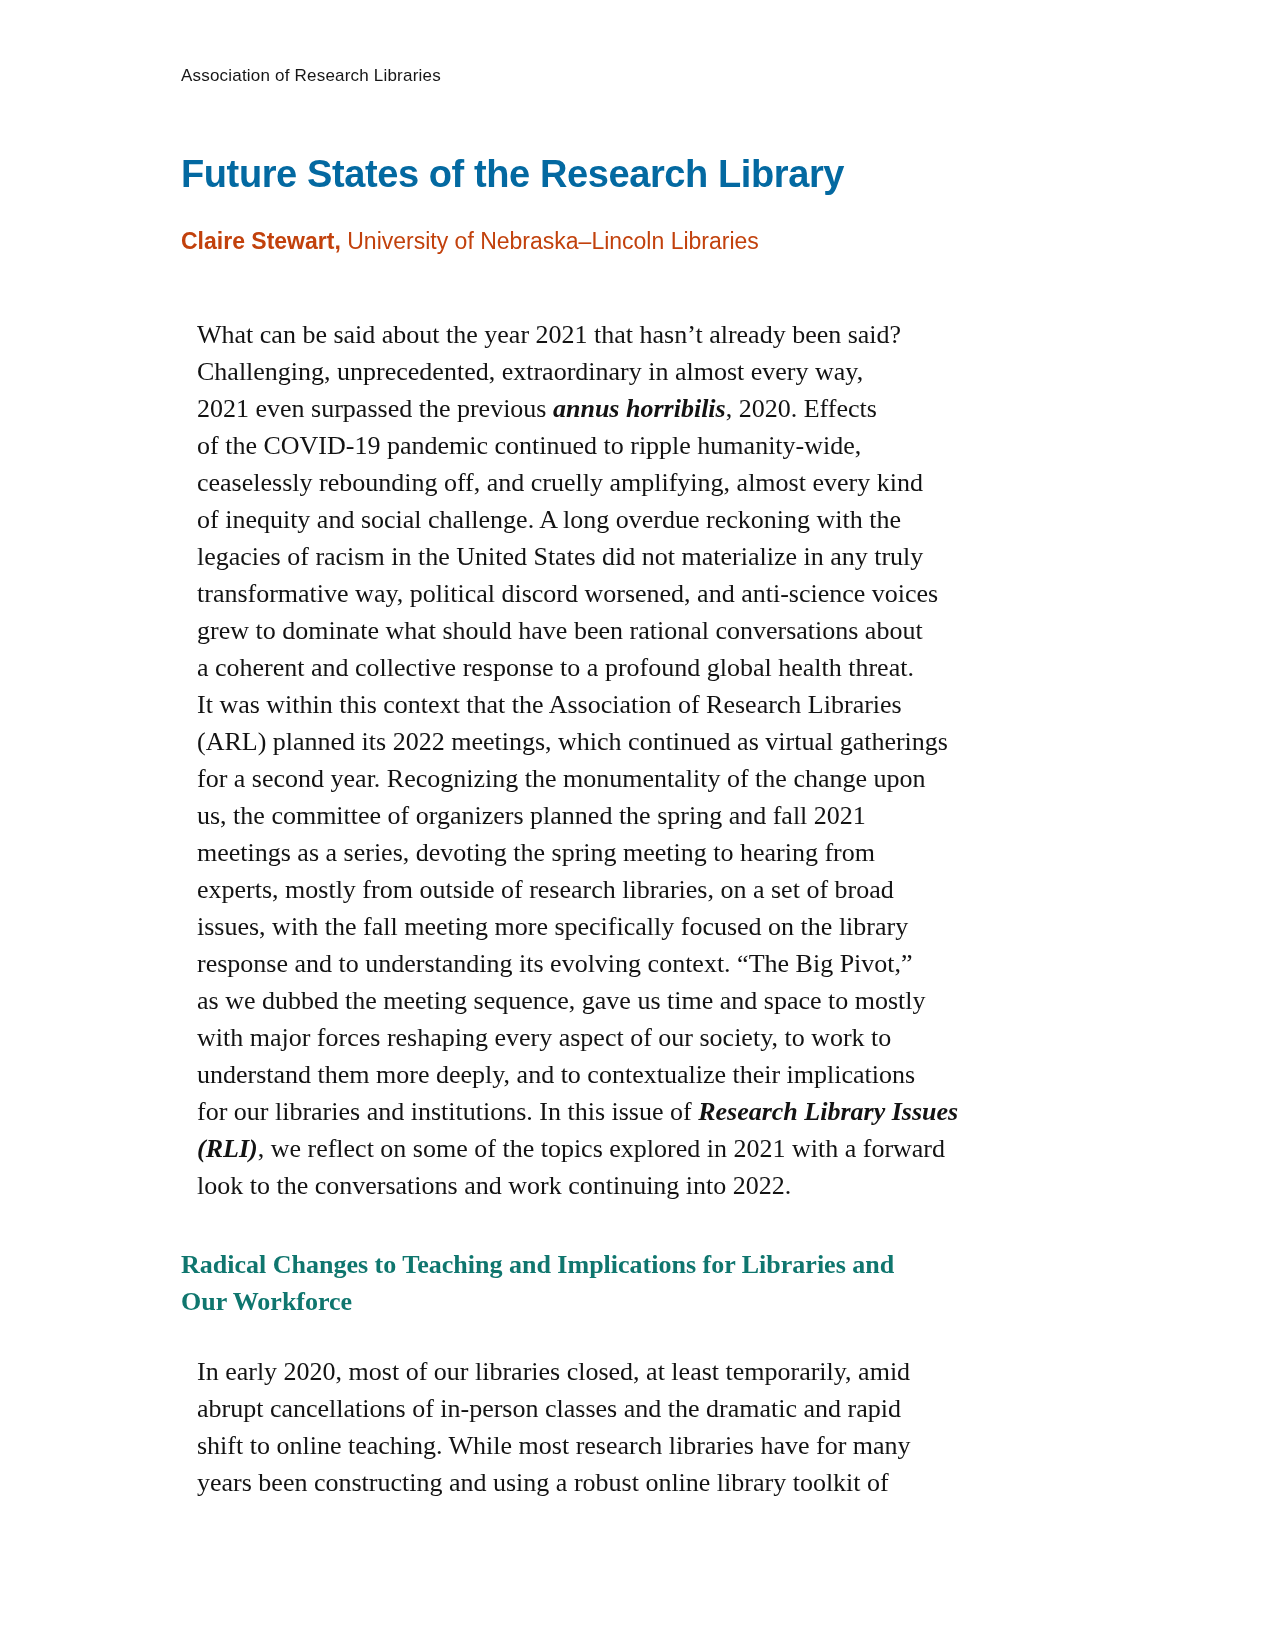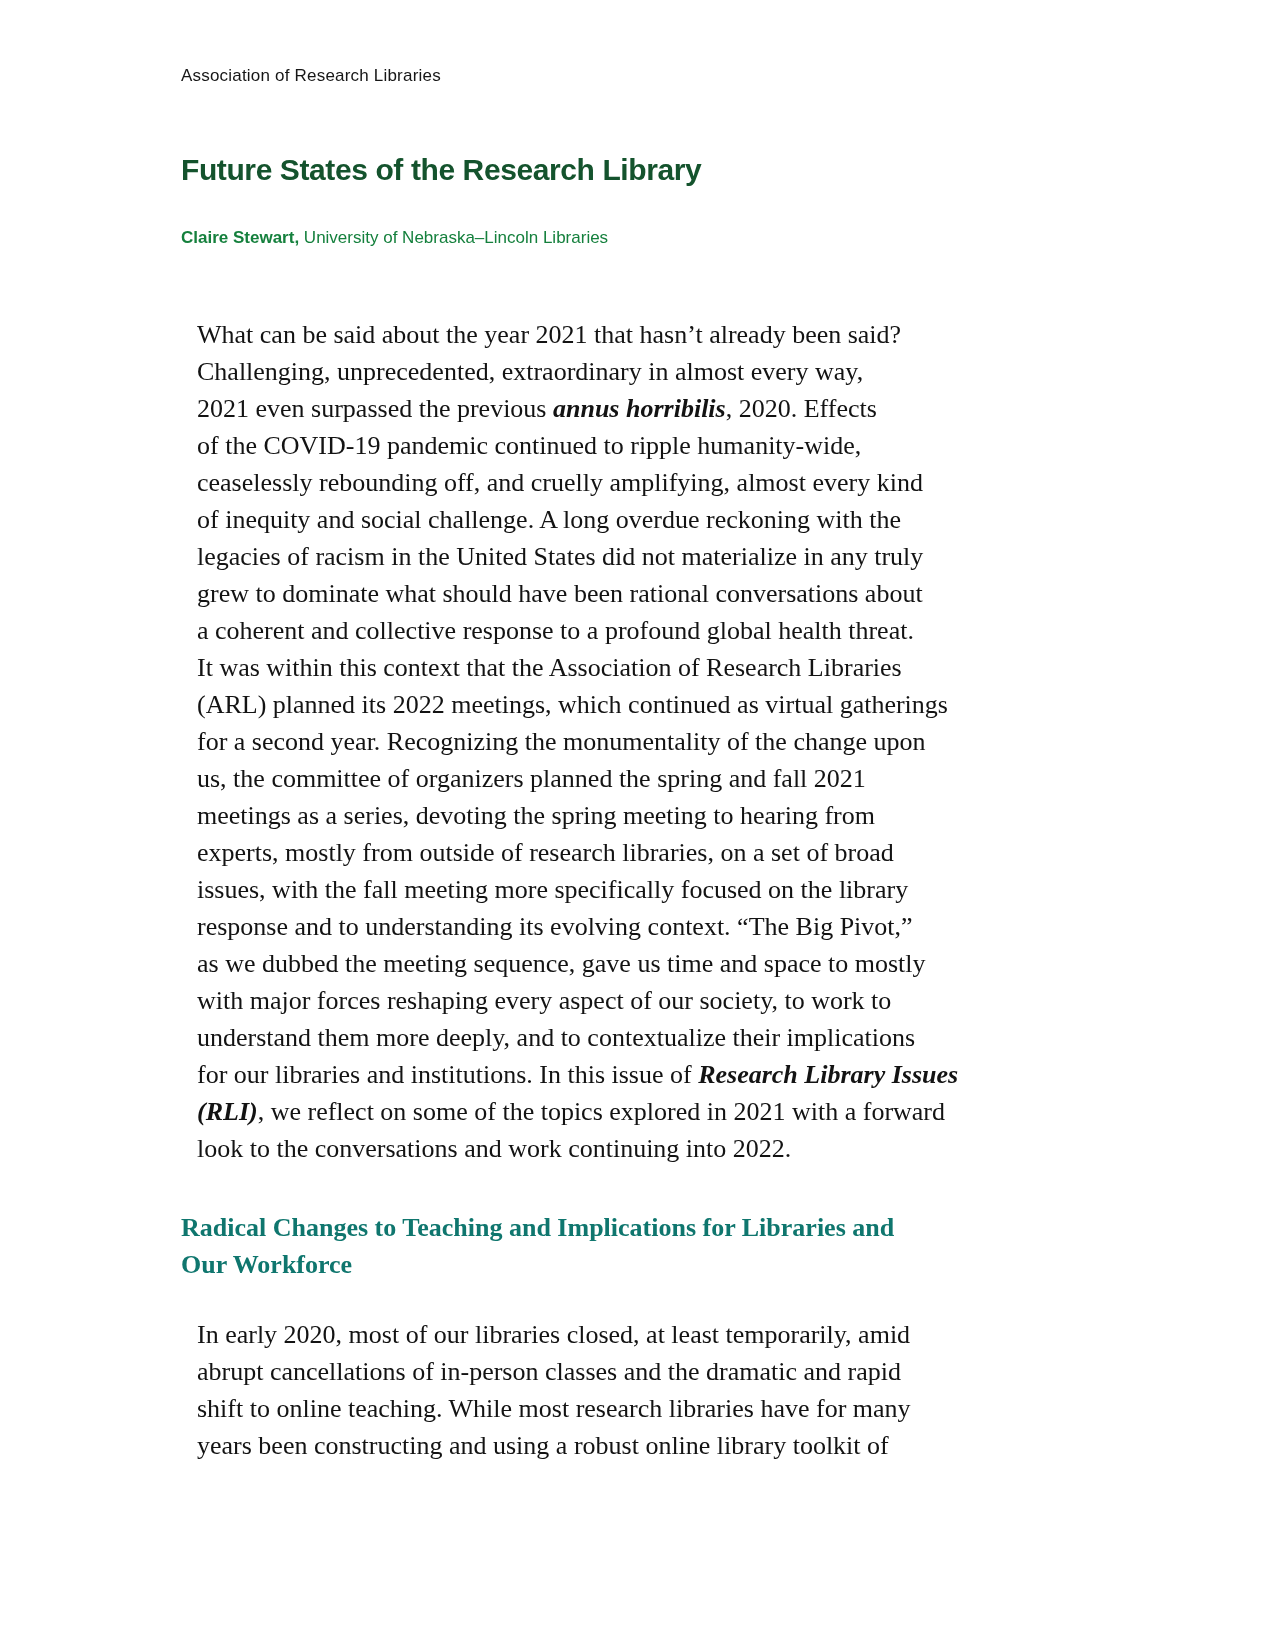--- a/index.html
+++ b/index.html
@@ -10,25 +10,25 @@
     color: #141414;
   }
   .page { position: relative; width: 1274px; height: 1500px; background: #ffffff; overflow: hidden; }
 
   .running-header {
     position: absolute; left: 181px; top: 66px;
     font-size: 17px; letter-spacing: 0.2px; color: #161616;
   }
   .title {
     position: absolute; left: 181px; top: 153px; margin: 0;
-    font-size: 30px; font-weight: bold; letter-spacing: -0.4px; color: #14532d;
+    font-size: 38px; font-weight: bold; letter-spacing: -0.4px; color: #0369a1;
   }
   .author {
     position: absolute; left: 181px; top: 228px;
-    font-size: 17px; color: #15803d;
+    font-size: 23px; color: #c2410c;
   }
   .author-name { font-weight: bold; }
   .author-affiliation { margin-left: 0.28em; }
 
   #doc-body {
     position: absolute; left: 181px; top: 300px; width: 882px;
     font-family: "Liberation Serif", serif;
     font-size: 26px; line-height: 37px; color: #131313;
   }
   .paragraph { margin: 16px; }
@@ -60,20 +60,21 @@
 
   <main id="doc-body">
       <div class="paragraph">
         <div class="line">What can be said about the year 2021 that hasn’t already been said?</div>
         <div class="line">Challenging, unprecedented, extraordinary in almost every way,</div>
         <div class="line"><span>2021 even surpassed the previous </span><span class="em">annus horribilis</span><span>, 2020. Effects</span></div>
         <div class="line">of the COVID-19 pandemic continued to ripple humanity-wide,</div>
         <div class="line">ceaselessly rebounding off, and cruelly amplifying, almost every kind</div>
         <div class="line">of inequity and social challenge. A long overdue reckoning with the</div>
         <div class="line">legacies of racism in the United States did not materialize in any truly</div>
+        <div class="line">transformative way, political discord worsened, and anti-science voices</div>
         <div class="line">grew to dominate what should have been rational conversations about</div>
         <div class="line">a coherent and collective response to a profound global health threat.</div>
         <div class="line">It was within this context that the Association of Research Libraries</div>
         <div class="line">(ARL) planned its 2022 meetings, which continued as virtual gatherings</div>
         <div class="line">for a second year. Recognizing the monumentality of the change upon</div>
         <div class="line">us, the committee of organizers planned the spring and fall 2021</div>
         <div class="line">meetings as a series, devoting the spring meeting to hearing from</div>
         <div class="line">experts, mostly from outside of research libraries, on a set of broad</div>
         <div class="line">issues, with the fall meeting more specifically focused on the library</div>
         <div class="line">response and to understanding its evolving context. “The Big Pivot,”</div>

